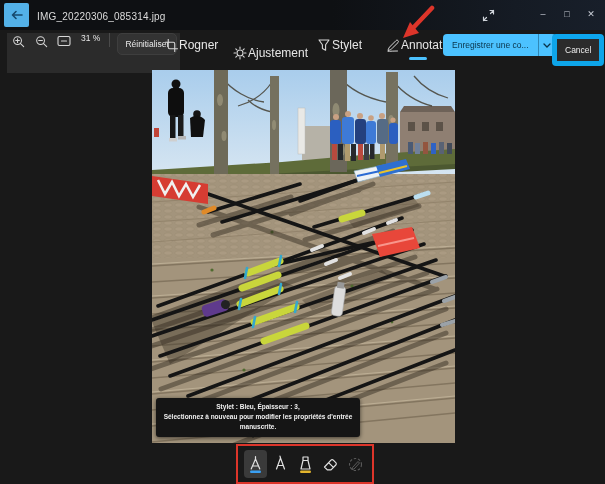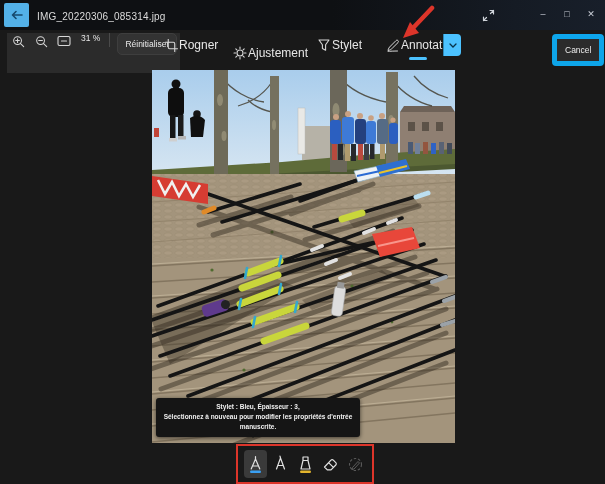--- a/index.html
+++ b/index.html
@@ -142,20 +142,21 @@
     <svg width="14" height="13" viewBox="0 0 14 13">
         <path d="M2 11.5c2-.5 3-1 4.5-2.5L12 3.6c.6-.6.6-1.4 0-2s-1.4-.6-2 0L4.6 7C3 8.5 2.4 9.6 2 11.5Z" stroke="#d8d8d8" stroke-width="1" fill="none" stroke-linejoin="round"></path>
         <path d="M2 12.3c2 0 6-.3 9.5-.3" stroke="#d8d8d8" stroke-width="1" fill="none" stroke-linecap="round"></path>
       </svg>
   </span>
   <span class="lbl">Annotation</span>
 </div>
 <div class="annot-underline"></div>
 
 <div class="save-btn">
+  <div class="save-main">Enregistrer une co...</div>
   <div class="save-drop">
     <svg width="8" height="5" viewBox="0 0 8 5">
         <path d="M1 1l3 3 3-3" stroke="#093349" stroke-width="1.3" fill="none" stroke-linecap="round"></path>
       </svg>
   </div>
 </div>
 
 <div class="cancel-btn">Cancel</div>
 
 <svg class="red-arrow" viewBox="0 0 42 37">

